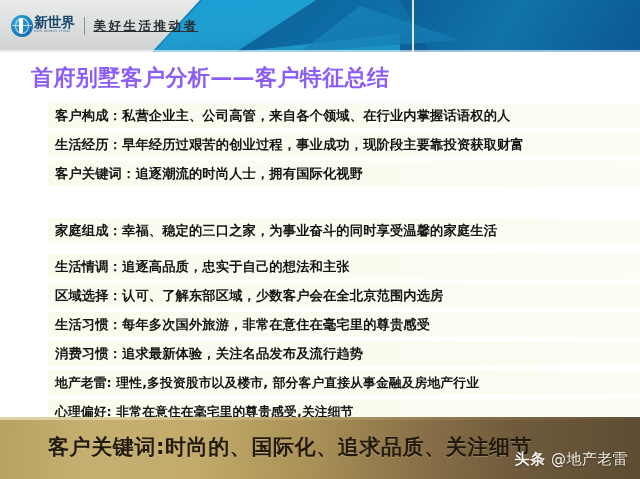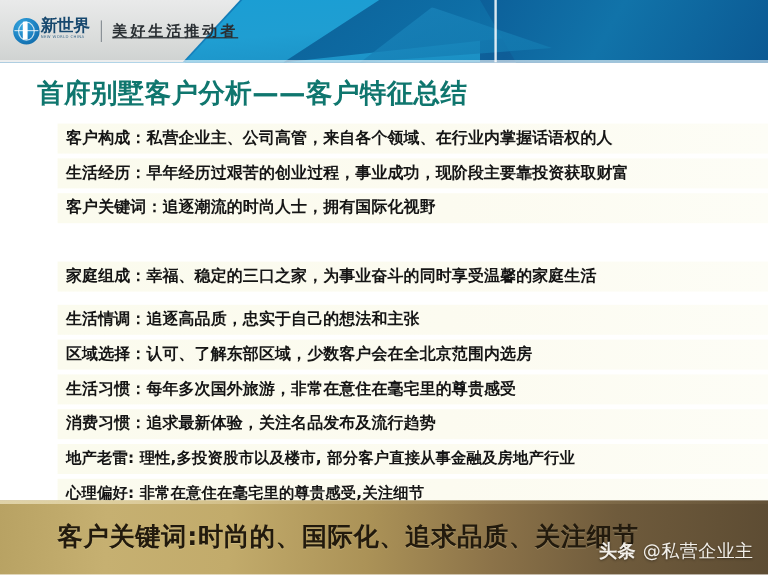--- a/index.html
+++ b/index.html
@@ -153,21 +153,21 @@
     white-space: nowrap;
     text-decoration: underline;
   }
 
   
   .title {
     position: absolute;
     left: 31px; top: 63px;
     font-size: 22px;
     font-weight: bold;
-    color: #0f766e;
+    color: #8b5cf6;
     letter-spacing: .4px;
     white-space: nowrap;
   }
 
   
   .rows {
     position: absolute;
     left: 28px; top: 103px;
     width: 594px;
     padding-left: 20px;
@@ -296,17 +296,17 @@
     <div class="row tight">
         <span class="txt">心理偏好: 非常在意住在毫宅里的尊贵感受,关注细节</span>
       </div>
   </div>
 
   <div class="banner">
     <div class="banner-top-edge"></div>
     <div class="banner-text">客户关键词:时尚的、国际化、追求品质、关注细节</div>
     <div class="watermark">
       <span>头条</span>
-      <span class="at">@私营企业主</span>
+      <span class="at">@地产老雷</span>
     </div>
   </div>
 
 </div>
 
 </body></html>

